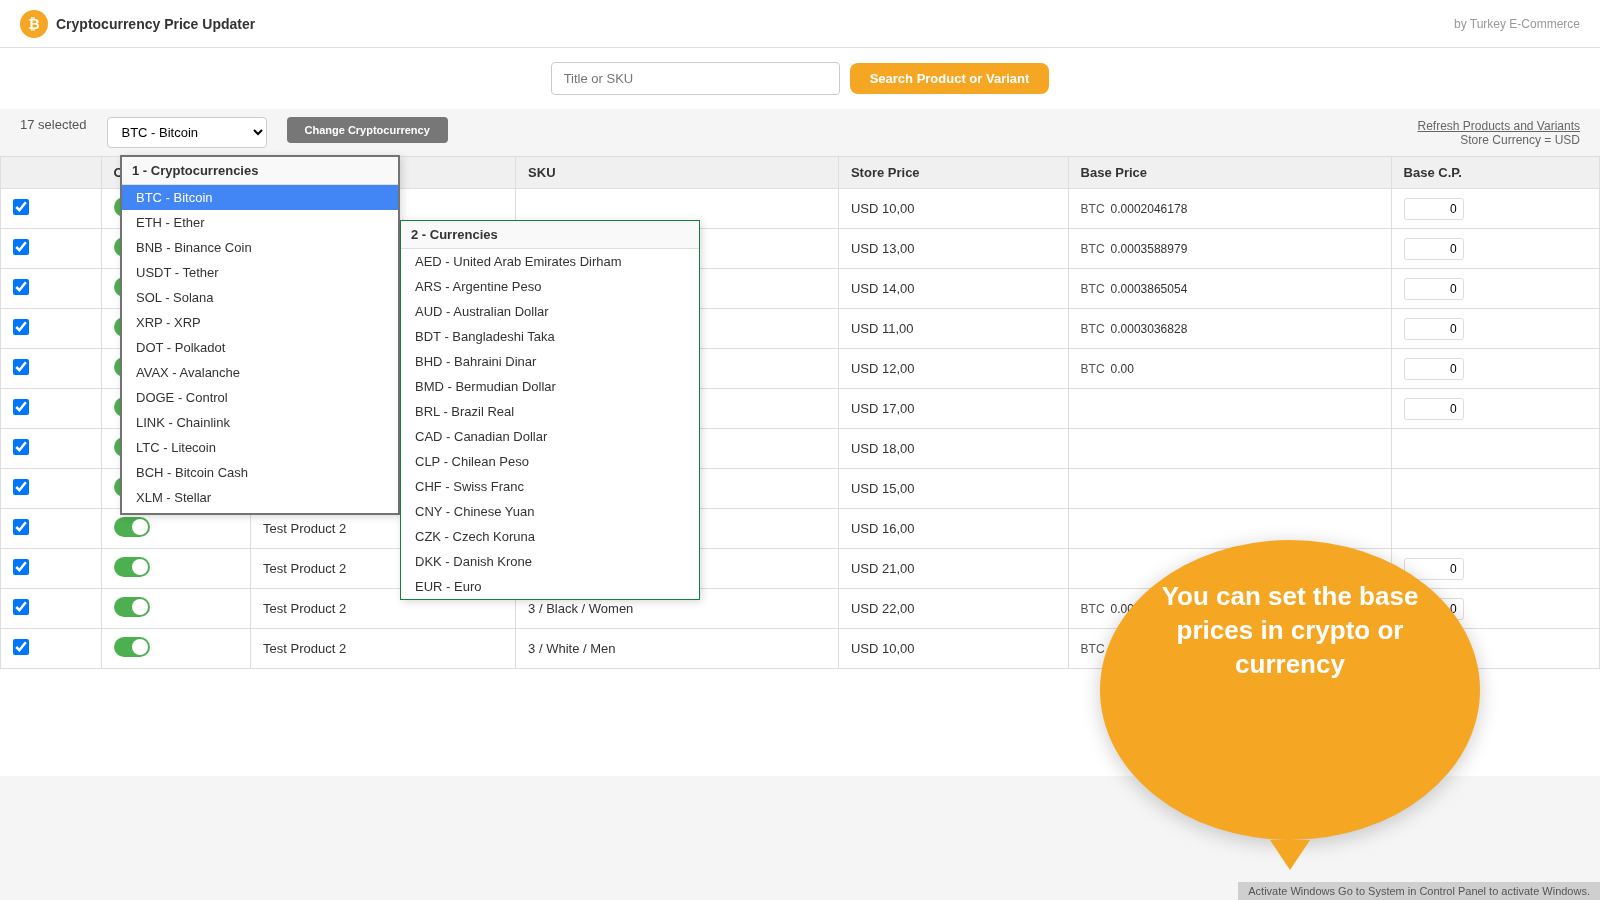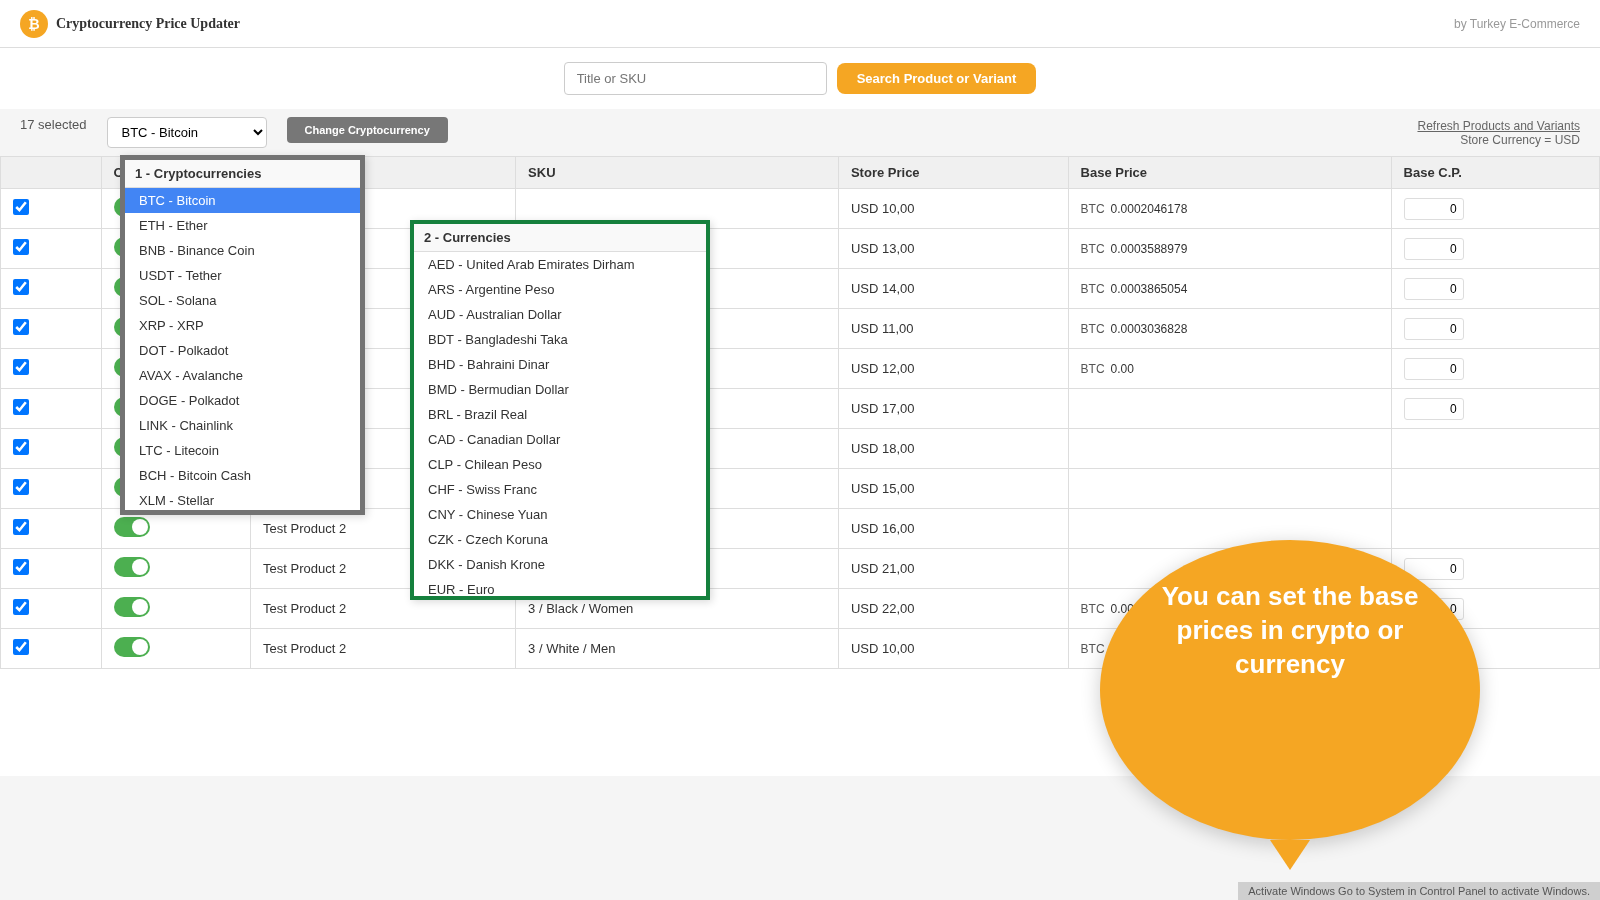--- a/index.html
+++ b/index.html
@@ -10,34 +10,34 @@
       background: #fff;
       border-bottom: 1px solid #ddd;
       display: flex;
       align-items: center;
       justify-content: space-between;
       padding: 0 20px;
       height: 48px;
     }
     .app-title-wrap { display: flex; align-items: center; gap: 8px; }
     .app-icon { width: 28px; height: 28px; background: #f5a623; border-radius: 50%; display: flex; align-items: center; justify-content: center; color: #fff; font-weight: bold; font-size: 14px; }
-    .app-title { font-size: 14px; font-weight: 600; color: #333; font-family: Liberation Serif, serif; }
+    .app-title { font-size: 14px; font-weight: 600; color: #333; }
     .by-label { font-size: 12px; color: #999; }
 
     
     .search-bar {
       display: flex;
       align-items: center;
       justify-content: center;
       padding: 14px 20px;
       background: #fff;
       gap: 10px;
     }
     .search-input {
-      width: 263px;
+      width: 289px;
       padding: 8px 12px;
       border: 1px solid #ccc;
       border-radius: 4px;
       font-size: 13px;
       color: #aaa;
     }
     .search-btn {
       background: #f5a623;
       color: #fff;
       border: none;
@@ -92,22 +92,22 @@
     
     .toggle { display: inline-block; width: 36px; height: 20px; background: #4CAF50; border-radius: 10px; position: relative; cursor: pointer; }
     .toggle::after { content: ''; position: absolute; width: 16px; height: 16px; background: #fff; border-radius: 50%; top: 2px; right: 2px; }
 
     
     .dropdown-overlay {
       position: absolute;
       top: 155px;
       left: 120px;
       background: #fff;
-      border: 5px solid #737373;
-      width: 245px;
+      border: 2px solid #737373;
+      width: 280px;
       max-height: 360px;
       overflow-y: auto;
       z-index: 100;
       box-shadow: 2px 2px 8px rgba(0,0,0,0.15);
     }
     .dropdown-section-header {
       padding: 6px 10px;
       font-weight: 700;
       font-size: 13px;
       color: #333;
@@ -119,23 +119,23 @@
       cursor: pointer;
       font-size: 13px;
       color: #333;
     }
     .dropdown-item.selected { background: #4285f4; color: #fff; }
 
     
     .currency-dropdown {
       position: absolute;
       top: 220px;
-      left: 410px;
+      left: 400px;
       background: #fff;
-      border: 4px solid #15803d;
+      border: 1px solid #15803d;
       width: 300px;
       max-height: 380px;
       overflow-y: auto;
       z-index: 100;
       box-shadow: 2px 2px 8px rgba(0,0,0,0.15);
     }
     .currency-section-header {
       padding: 6px 10px;
       font-weight: 700;
       font-size: 13px;
@@ -410,21 +410,21 @@
   <div class="dropdown-section-header">1 - Cryptocurrencies</div>
   <div id="crypto-items">
       <div class="dropdown-item selected">BTC - Bitcoin</div>
       <div class="dropdown-item">ETH - Ether</div>
       <div class="dropdown-item">BNB - Binance Coin</div>
       <div class="dropdown-item">USDT - Tether</div>
       <div class="dropdown-item">SOL - Solana</div>
       <div class="dropdown-item">XRP - XRP</div>
       <div class="dropdown-item">DOT - Polkadot</div>
       <div class="dropdown-item">AVAX - Avalanche</div>
-      <div class="dropdown-item">DOGE - Polkadot</div>
+      <div class="dropdown-item">DOGE - Control</div>
       <div class="dropdown-item">LINK - Chainlink</div>
       <div class="dropdown-item">LTC - Litecoin</div>
       <div class="dropdown-item">BCH - Bitcoin Cash</div>
       <div class="dropdown-item">XLM - Stellar</div>
       <div class="dropdown-item">ETC - Ethereum Classic</div>
     </div>
 </div>
 
 <div class="currency-dropdown" id="currency-dropdown">
   <div class="currency-section-header">2 - Currencies</div>

